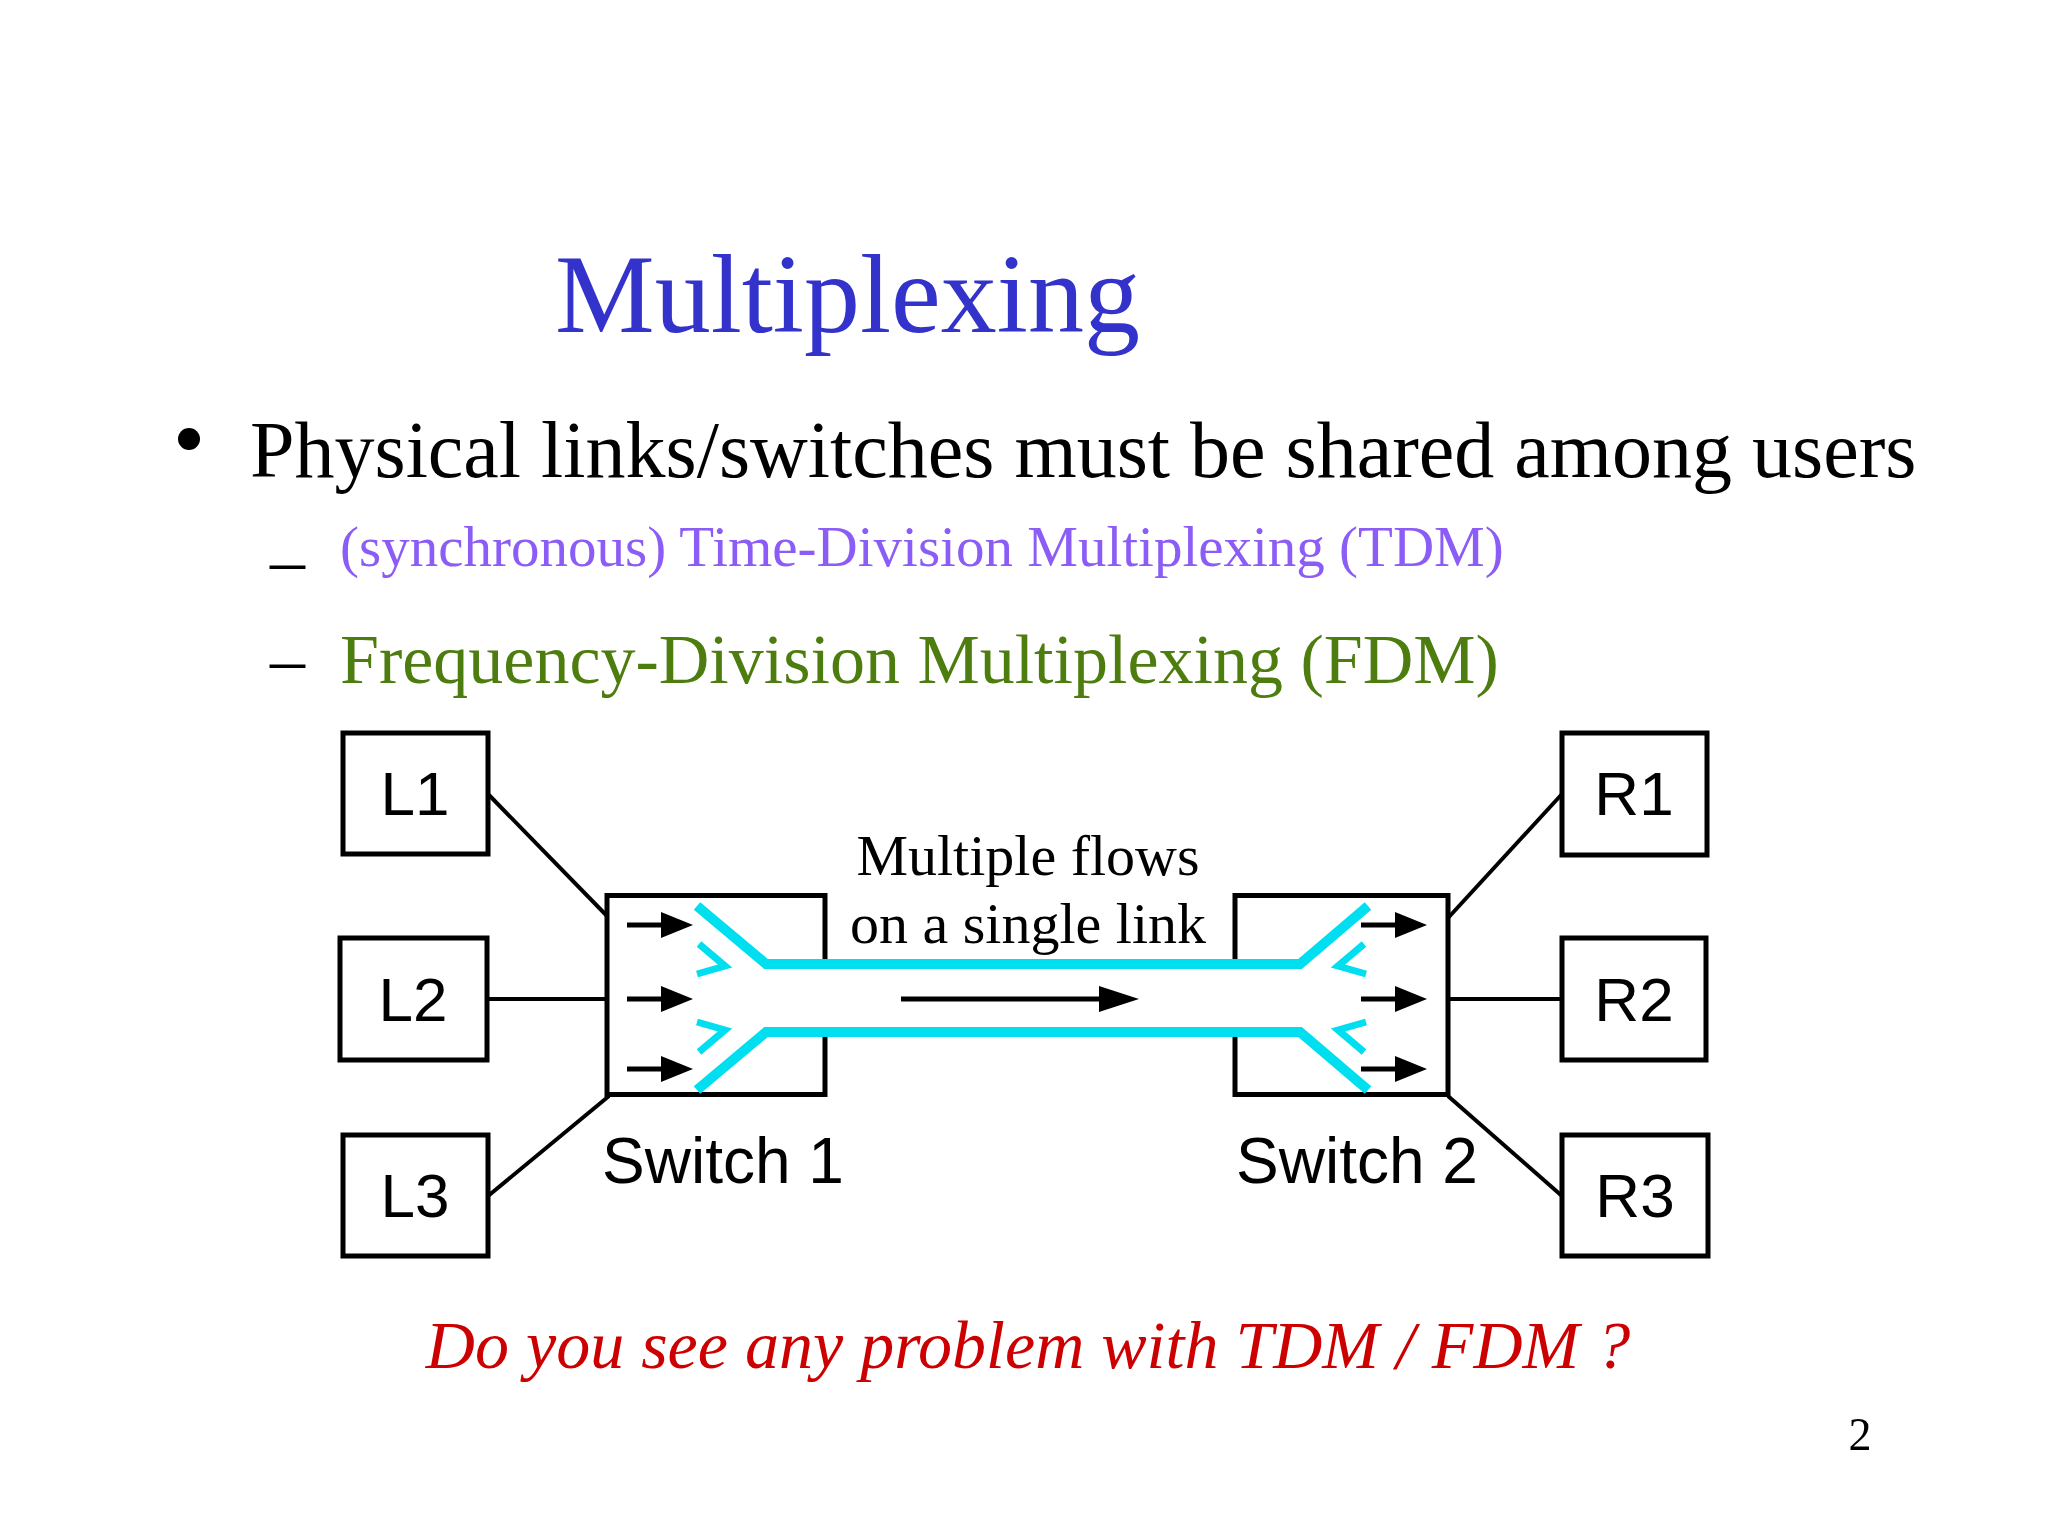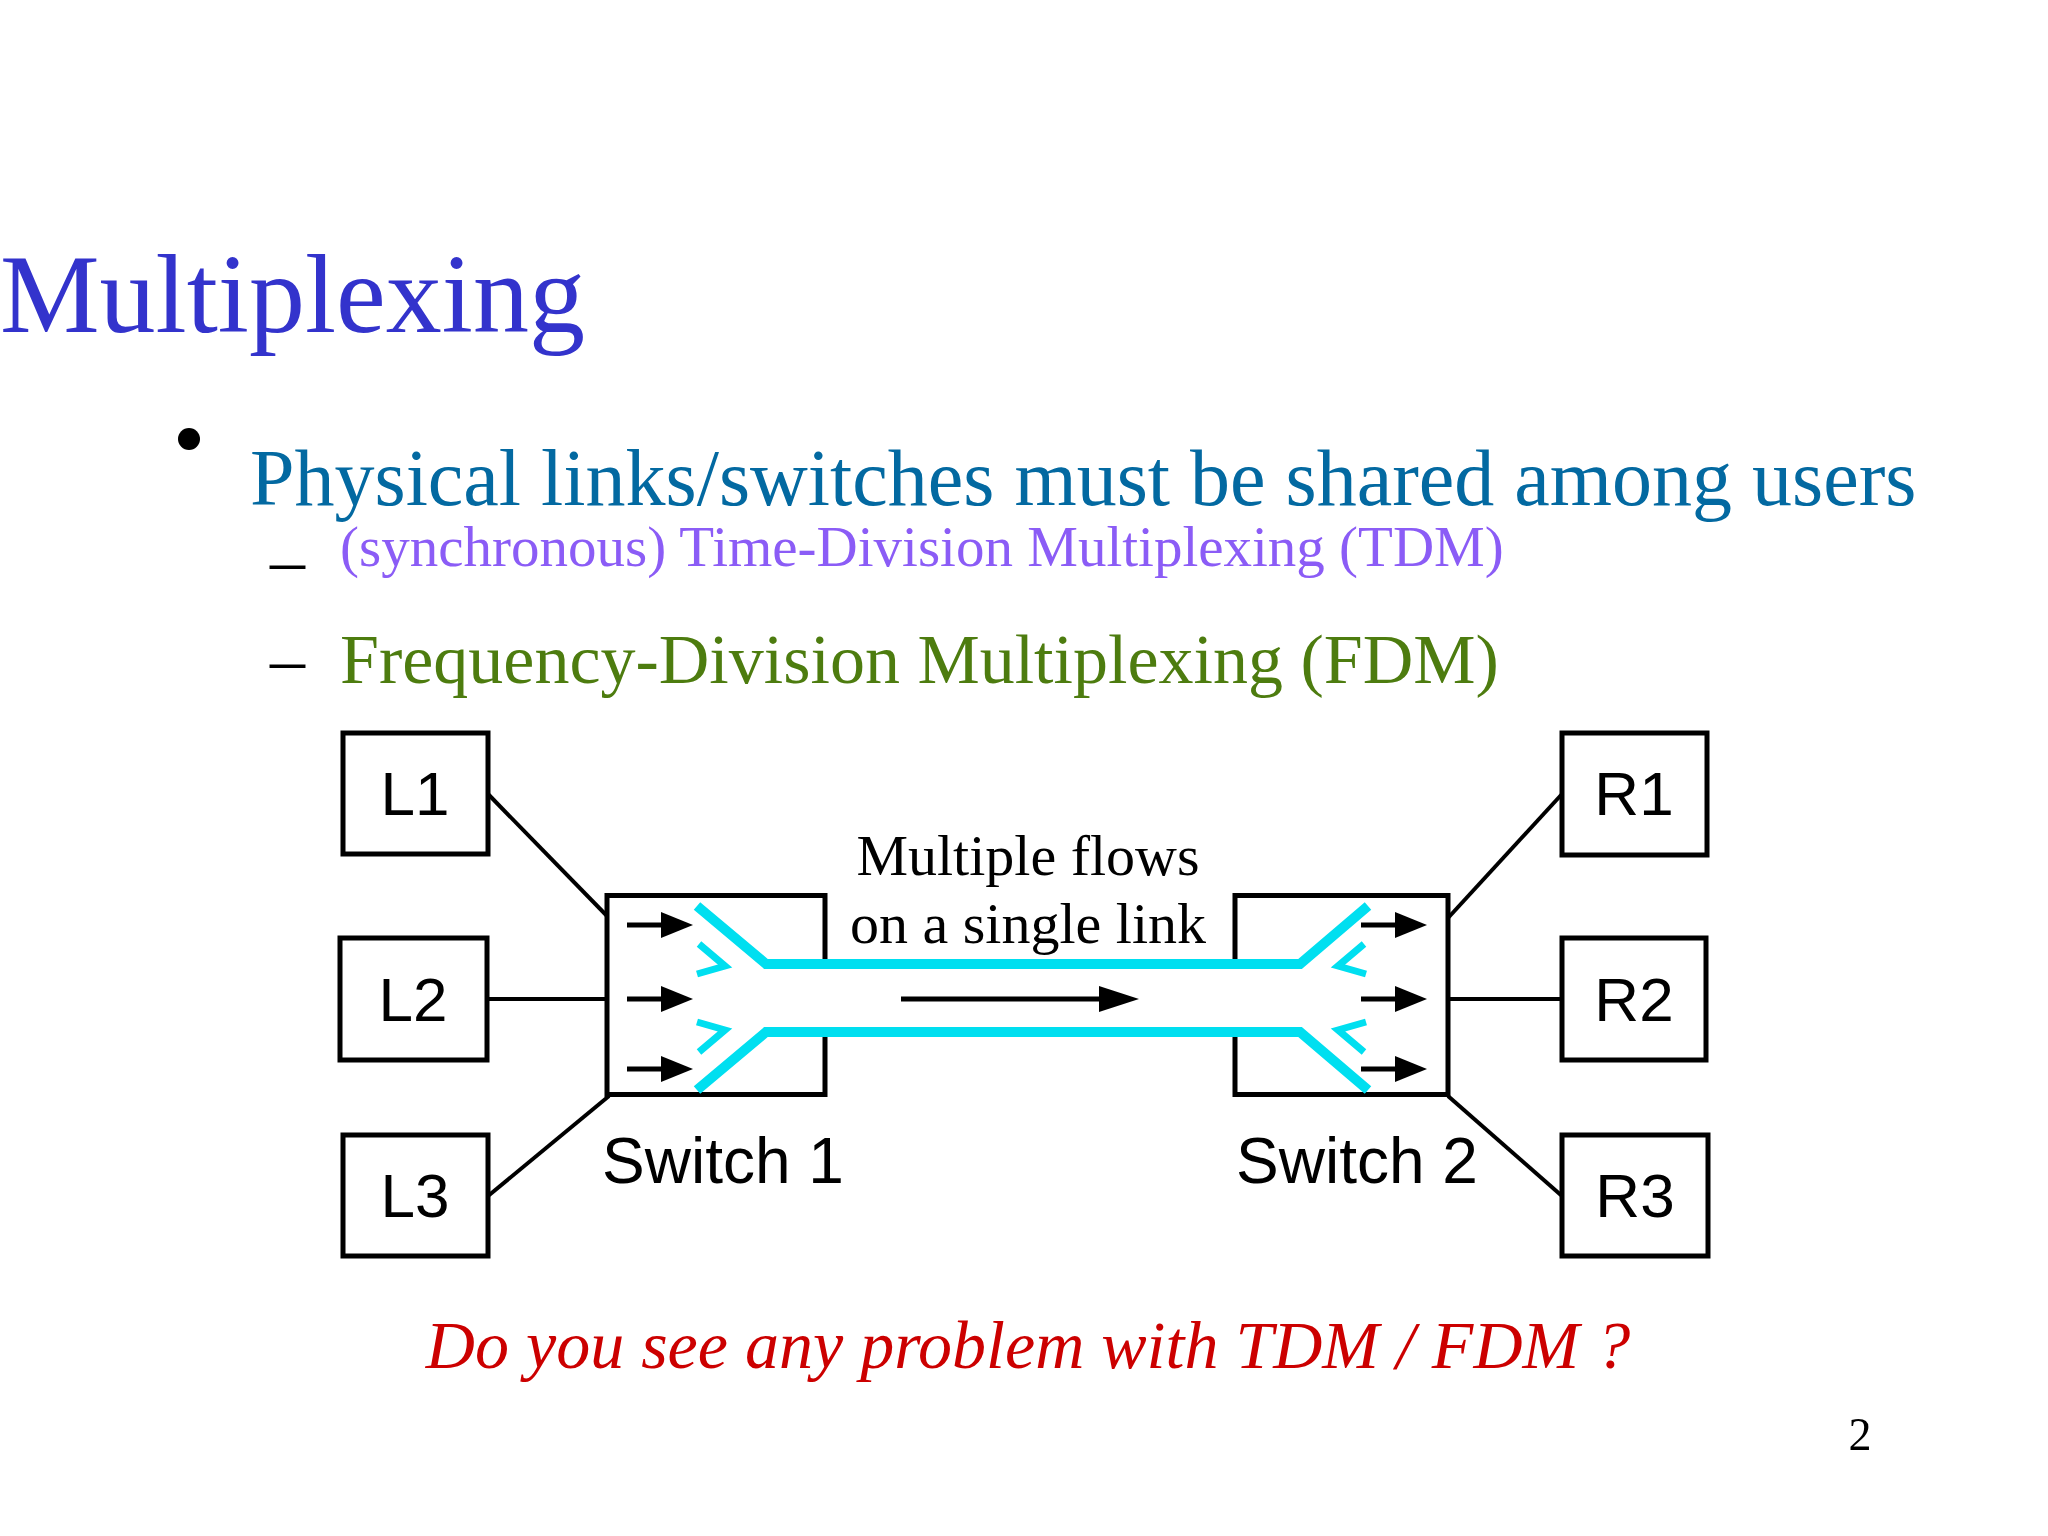--- a/index.html
+++ b/index.html
@@ -5,34 +5,34 @@
   html,body{margin:0;padding:0;background:#ffffff;}
   .slide{
     position:relative;
     width:2048px;height:1536px;
     background:#ffffff;
     overflow:hidden;
     font-family:"Liberation Serif", serif;
   }
   .title{
     position:absolute;left:0;top:238px;width:1695px;
+    text-align:center;
     font-size:112px;line-height:1;
     color:#3333cc;
     font-family:"Liberation Serif", serif;
   }
   .bullet-dot{
     position:absolute;left:178px;top:428px;
     width:22px;height:22px;border-radius:50%;
     background:#000;
   }
   .bullet-text{
     position:absolute;left:250px;top:410px;
-    font-size:80px;line-height:1;color:#0369a1;
+    font-size:80px;line-height:1;color:#000000;
     white-space:nowrap;
-    margin-top:28px;
   }
   .sub-dash1{position:absolute;left:270px;top:526px;font-size:70px;line-height:1;color:#000;}
   .sub-dash2{position:absolute;left:270px;top:625px;font-size:70px;line-height:1;color:#000;}
   .sub-text1{
     position:absolute;left:340px;top:518px;
     font-size:57px;line-height:1;color:#8b5cf6;white-space:nowrap;
   }
   .sub-text2{
     position:absolute;left:340px;top:625px;
     font-size:70px;line-height:1;color:#4d7c0f;white-space:nowrap;

